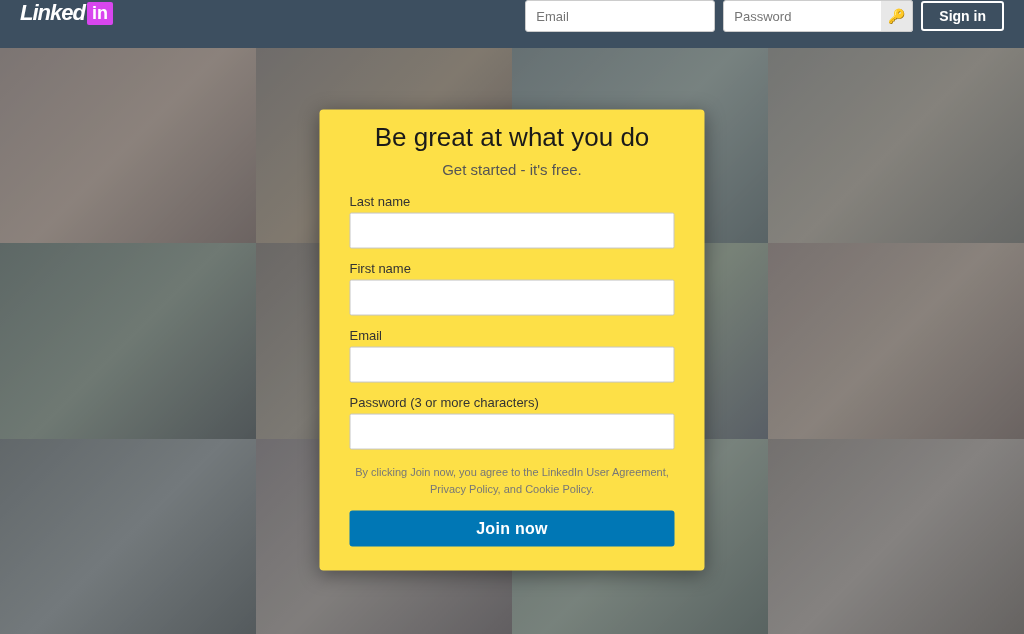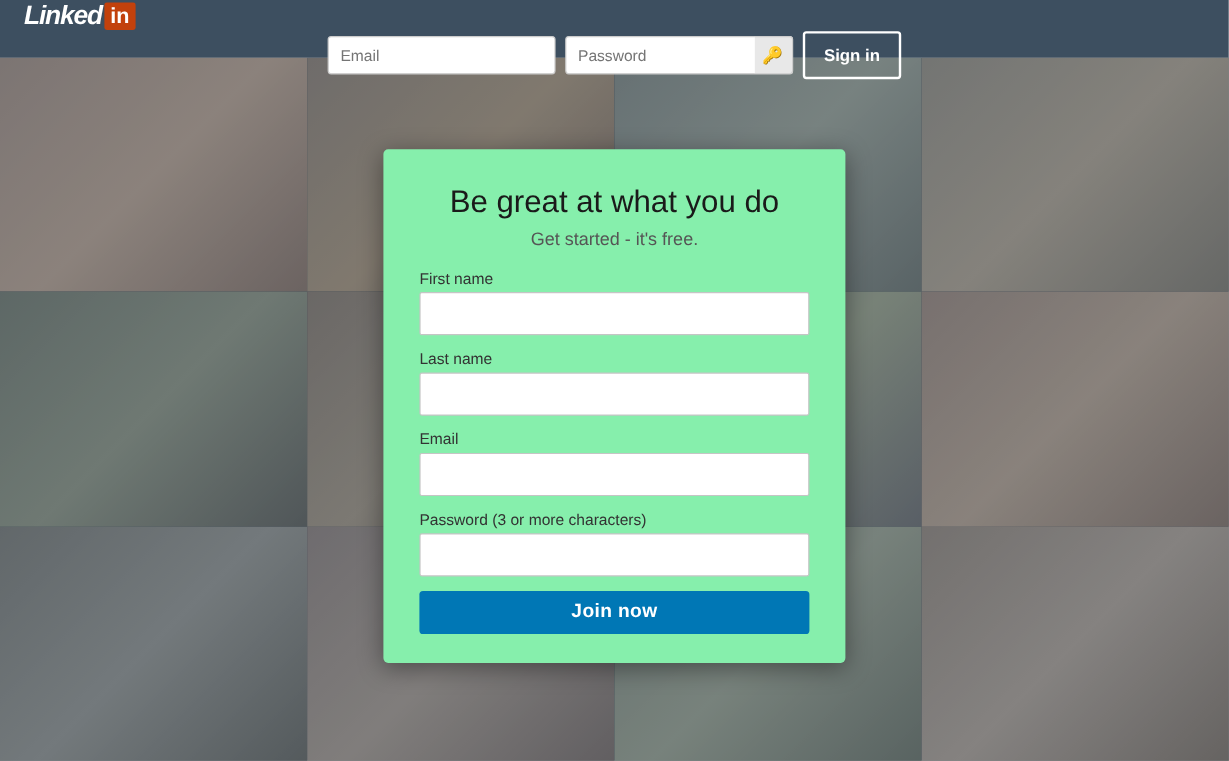--- a/index.html
+++ b/index.html
@@ -12,43 +12,42 @@
       position: relative;
     }
 
     
     .header {
       position: absolute;
       top: 0; left: 0; right: 0;
       height: 48px;
       background: #3d4f60;
       display: flex;
-      align-items: center;
+      align-items: flex-start;
       padding: 0 20px;
       z-index: 10;
-      flex-direction: column;
     }
 
     .logo {
       display: flex;
       align-items: center;
       gap: 0;
       margin-right: auto;
     }
 
     .logo-text {
       color: #ffffff;
       font-size: 22px;
       font-weight: bold;
       font-style: italic;
       letter-spacing: -1px;
     }
 
     .logo-in {
-      background: #c2410c;
+      background: #d946ef;
       color: white;
       font-size: 18px;
       font-weight: bold;
       font-style: normal;
       padding: 1px 5px;
       margin-left: 2px;
       border-radius: 2px;
     }
 
     .header-inputs {
@@ -96,21 +95,21 @@
       border-left: none;
       border-radius: 0 3px 3px 0;
       display: flex;
       align-items: center;
       justify-content: center;
       cursor: pointer;
       font-size: 14px;
     }
 
     .sign-in-btn {
-      height: 40px;
+      height: 30px;
       padding: 0 16px;
       background: transparent;
       border: 2px solid #fff;
       border-radius: 3px;
       color: #fff;
       font-size: 14px;
       font-weight: bold;
       cursor: pointer;
       white-space: nowrap;
     }
@@ -151,23 +150,23 @@
       background: rgba(50, 65, 80, 0.45);
     }
 
     
     .modal {
       position: absolute;
       top: 50%;
       left: 50%;
       transform: translate(-50%, -45%);
       width: 385px;
-      background: #86efac;
+      background: #fde047;
       border-radius: 4px;
-      padding: 28px 30px 24px;
+      padding: 12px 30px 24px;
       box-shadow: 0 4px 20px rgba(0,0,0,0.4);
       z-index: 20;
     }
 
     .modal-title {
       text-align: center;
       font-size: 26px;
       font-weight: normal;
       color: #1a1a1a;
       margin-bottom: 8px;
@@ -255,34 +254,35 @@
   <div class="bg-cell"></div>
   <div class="bg-cell"></div>
 </div>
 <div class="bg-overlay"></div>
 
 <div class="modal">
   <h1 class="modal-title">Be great at what you do</h1>
   <p class="modal-subtitle">Get started - it's free.</p>
 
   <div class="form-group">
+    <label class="form-label">Last name</label>
+    <input class="form-input" type="text" style="">
+  </div>
+
+  <div class="form-group">
     <label class="form-label">First name</label>
     <input class="form-input" type="text" style="">
   </div>
 
   <div class="form-group">
-    <label class="form-label">Last name</label>
-    <input class="form-input" type="text" style="">
-  </div>
-
-  <div class="form-group">
     <label class="form-label">Email</label>
     <input class="form-input" type="email" style="">
   </div>
 
   <div class="form-group">
     <label class="form-label">Password (3 or more characters)</label>
     <input class="form-input" type="password" style="">
   </div>
 
+  <p class="terms-text">By clicking Join now, you agree to the LinkedIn User Agreement, Privacy Policy, and Cookie Policy.</p>
 
   <button class="join-btn">Join now</button>
 </div>
 
 </body></html>

